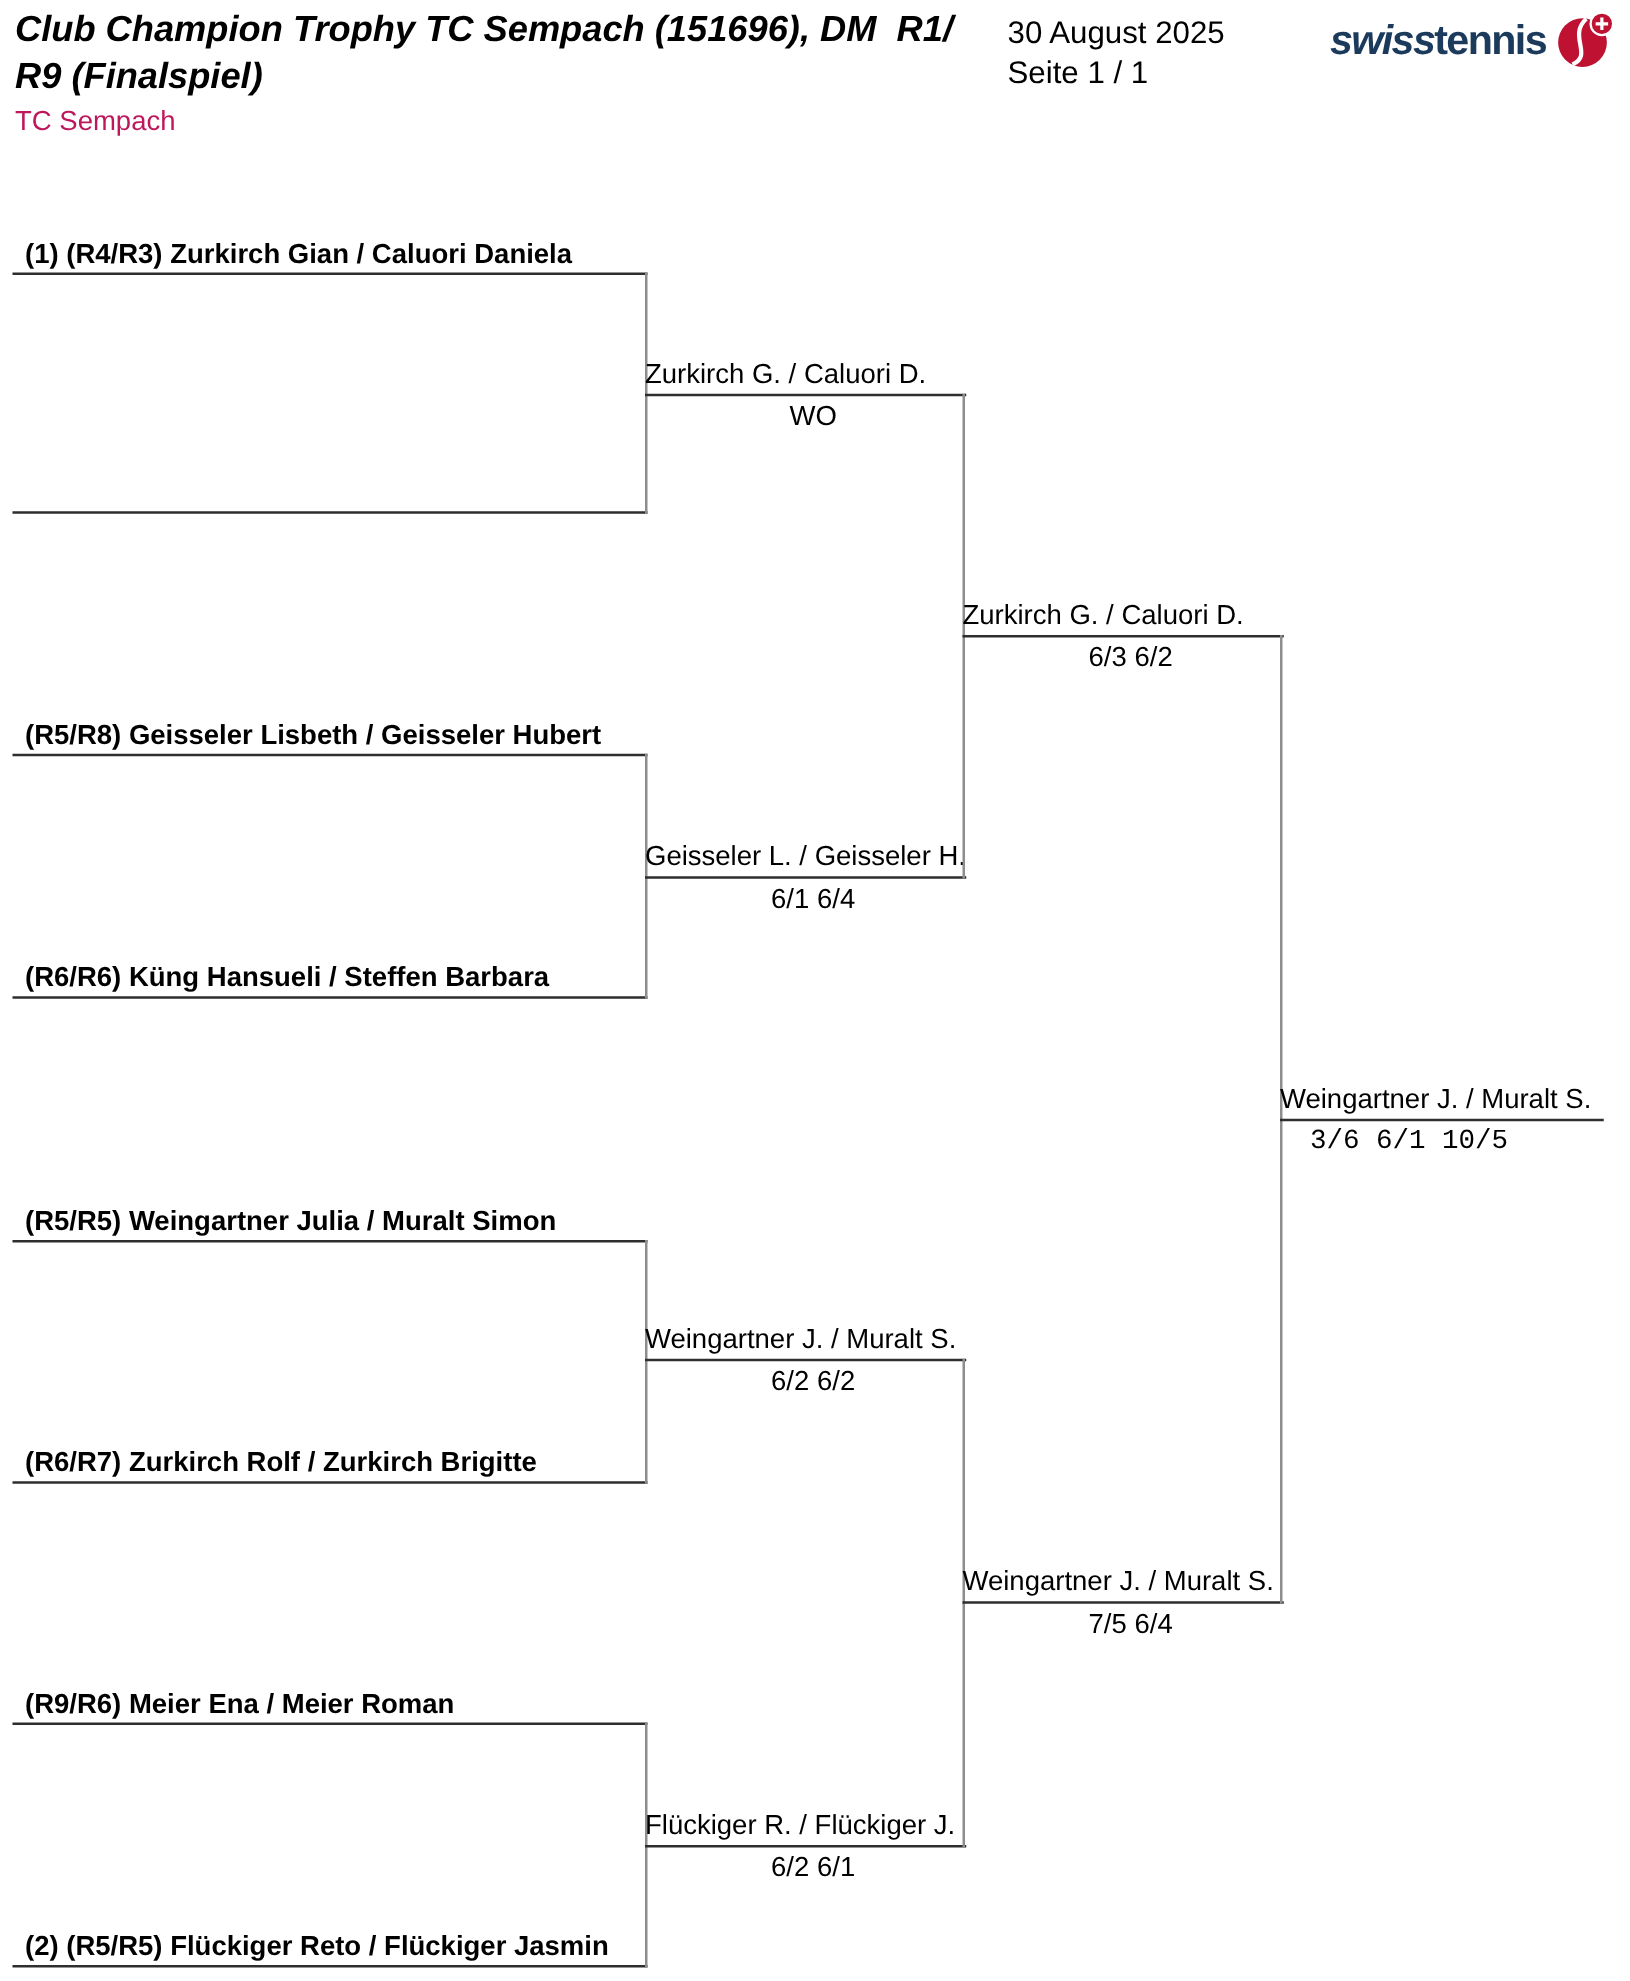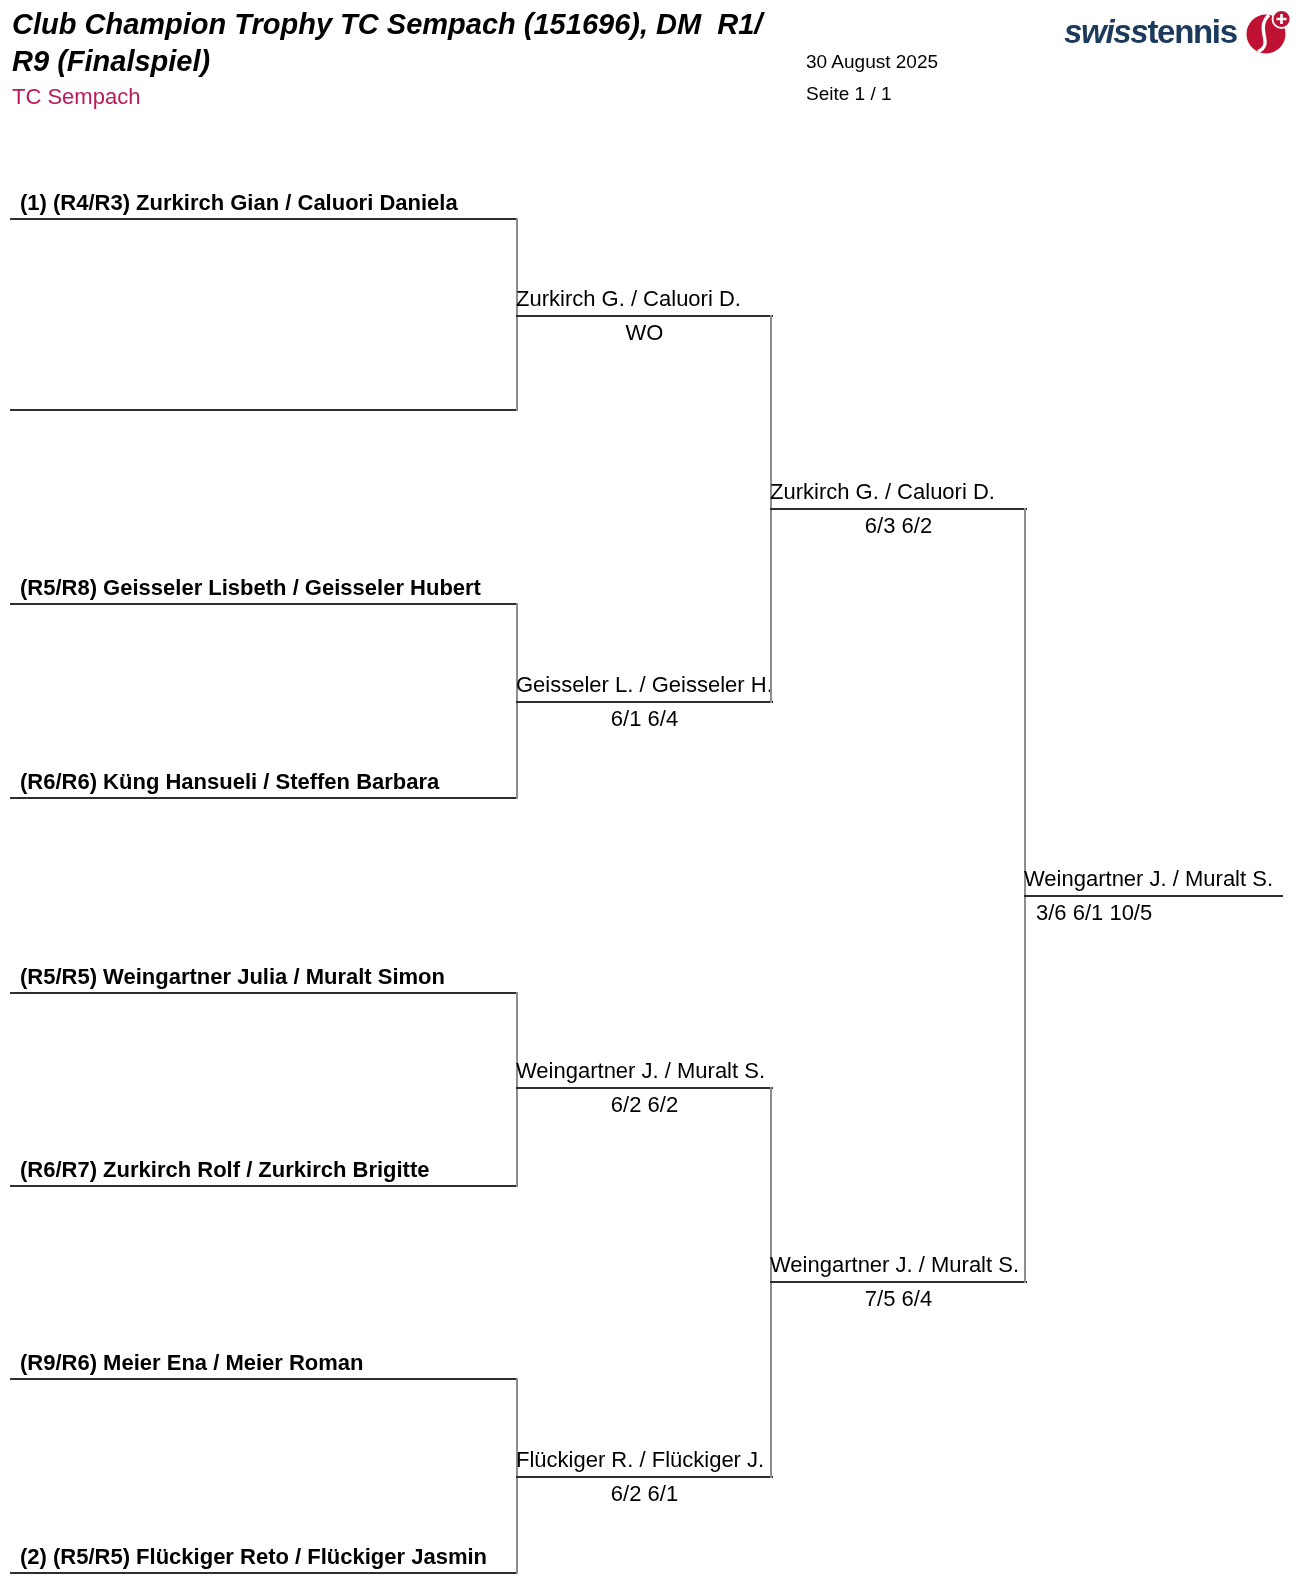--- a/index.html
+++ b/index.html
@@ -8,21 +8,21 @@
     width:1304px; height:1585px;
     font-family:"Liberation Sans", sans-serif;
     color:#111111;
   }
   .page { position:relative; width:1304px; height:1585px; background:#fff; overflow:hidden; }
 
   
   .title { position:absolute; left:12px; top:6px; font-size:29px; font-weight:bold; line-height:37px; color:#000;font-style:italic; }
   .title .tline { display:block; white-space:pre; }
   .club { position:absolute; left:12px; top:84px; font-size:22px; line-height:26px; color:#be185d; }
-  .meta { position:absolute; left:806px; top:10px; font-size:19px; line-height:32px; color:#000;margin-top:36px; }
+  .meta { position:absolute; left:806px; top:10px; font-size:25px; line-height:32px; color:#000; }
   .logo { position:absolute; left:1064px; top:8px; display:flex; align-items:center; }
   .logo .wordmark { font-size:33px; letter-spacing:-1.3px; color:#1c3a5c; white-space:pre; }
   .logo .swiss { font-style:italic; font-weight:bold; }
   .logo .tennis { font-weight:bold; }
   .logo svg { margin-left:9px; display:block; }
 
   
   .hline { position:absolute; height:2px; background:#2e2e2e; }
   .vline { position:absolute; width:2px; background:#8d8d8d; }
 
@@ -30,23 +30,23 @@
   .team {
     position:absolute; left:20px; width:505px; height:30px; line-height:30px;
     font-size:22px; font-weight:bold; white-space:nowrap; color:#000;
   }
   .wname {
     position:absolute; height:30px; line-height:30px; font-size:22px;
     text-align:left; white-space:nowrap; color:#000;
   }
   .score {
     position:absolute; height:28px; line-height:28px; font-size:22px;
-    text-align:center; white-space:nowrap; color:#000;
+    text-align:center; white-space:nowrap; color:#000;padding-left:12px;
   }
-  .score.left { text-align:left; }
+  .score.left { text-align:left;font-family:Liberation Mono, monospace; }
 </style>
 </head>
 <body>
 
 <div class="page">
 
   <div class="title">
     <span class="tline">Club Champion Trophy TC Sempach (151696), DM  R1/</span>
     <span class="tline">R9 (Finalspiel)</span>
   </div>

